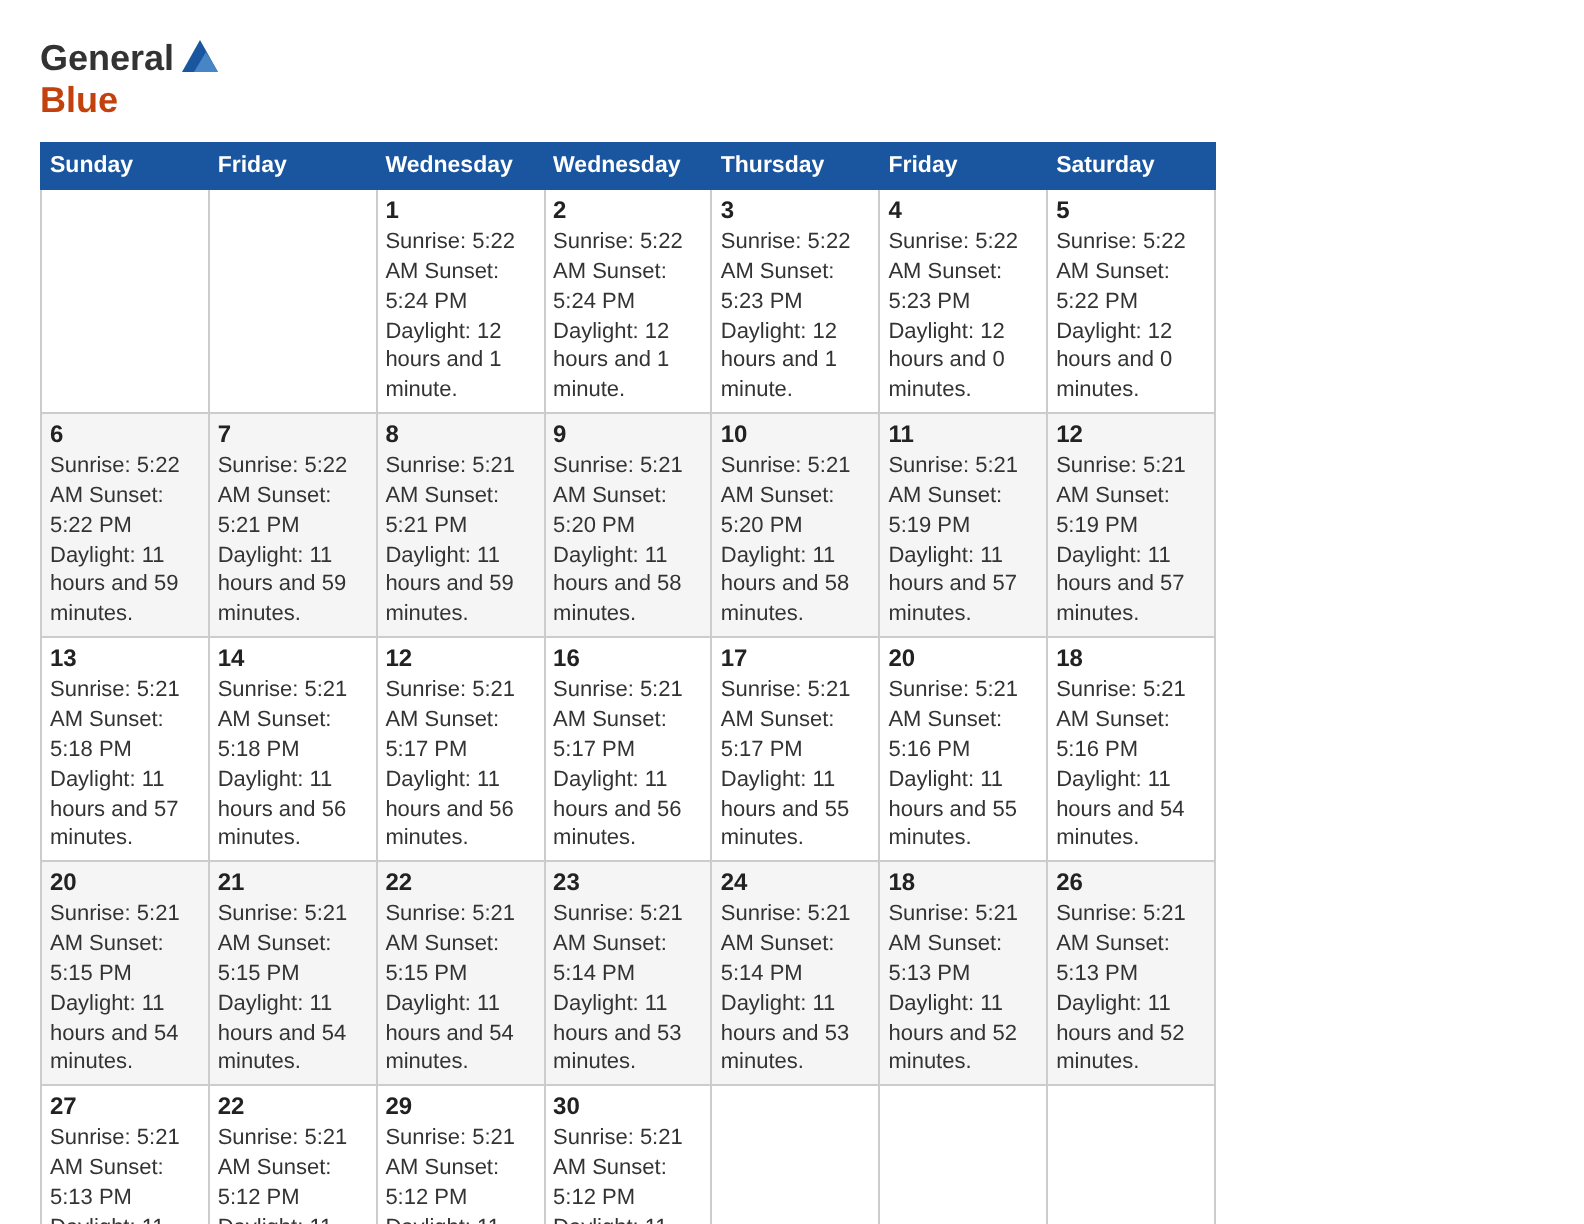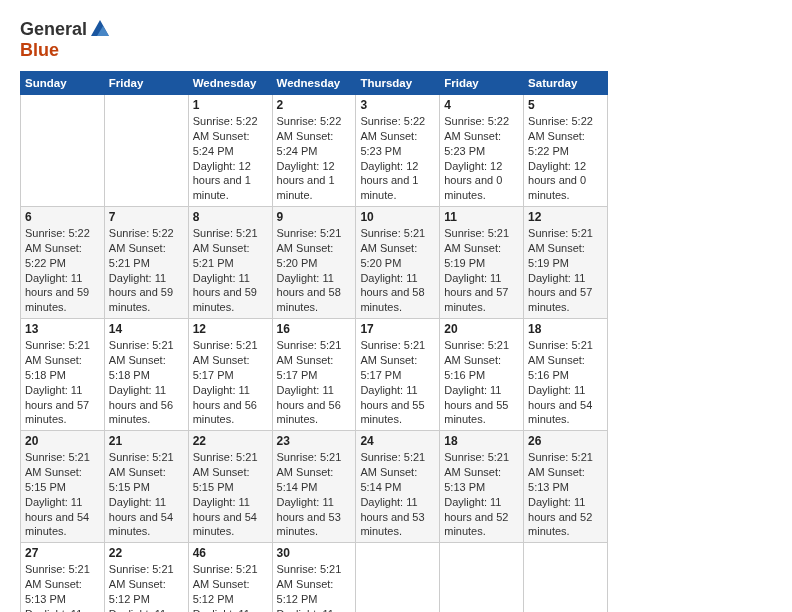--- a/index.html
+++ b/index.html
@@ -338,21 +338,21 @@
 and 52 minutes.</div>
           </td>
           <td>
             <span class="day-num">22</span>
             <div class="day-info">Sunrise: 5:21 AM
 Sunset: 5:12 PM
 Daylight: 11 hours
 and 51 minutes.</div>
           </td>
           <td>
-            <span class="day-num">46</span>
+            <span class="day-num">29</span>
             <div class="day-info">Sunrise: 5:21 AM
 Sunset: 5:12 PM
 Daylight: 11 hours
 and 51 minutes.</div>
           </td>
           <td>
             <span class="day-num">30</span>
             <div class="day-info">Sunrise: 5:21 AM
 Sunset: 5:12 PM
 Daylight: 11 hours

